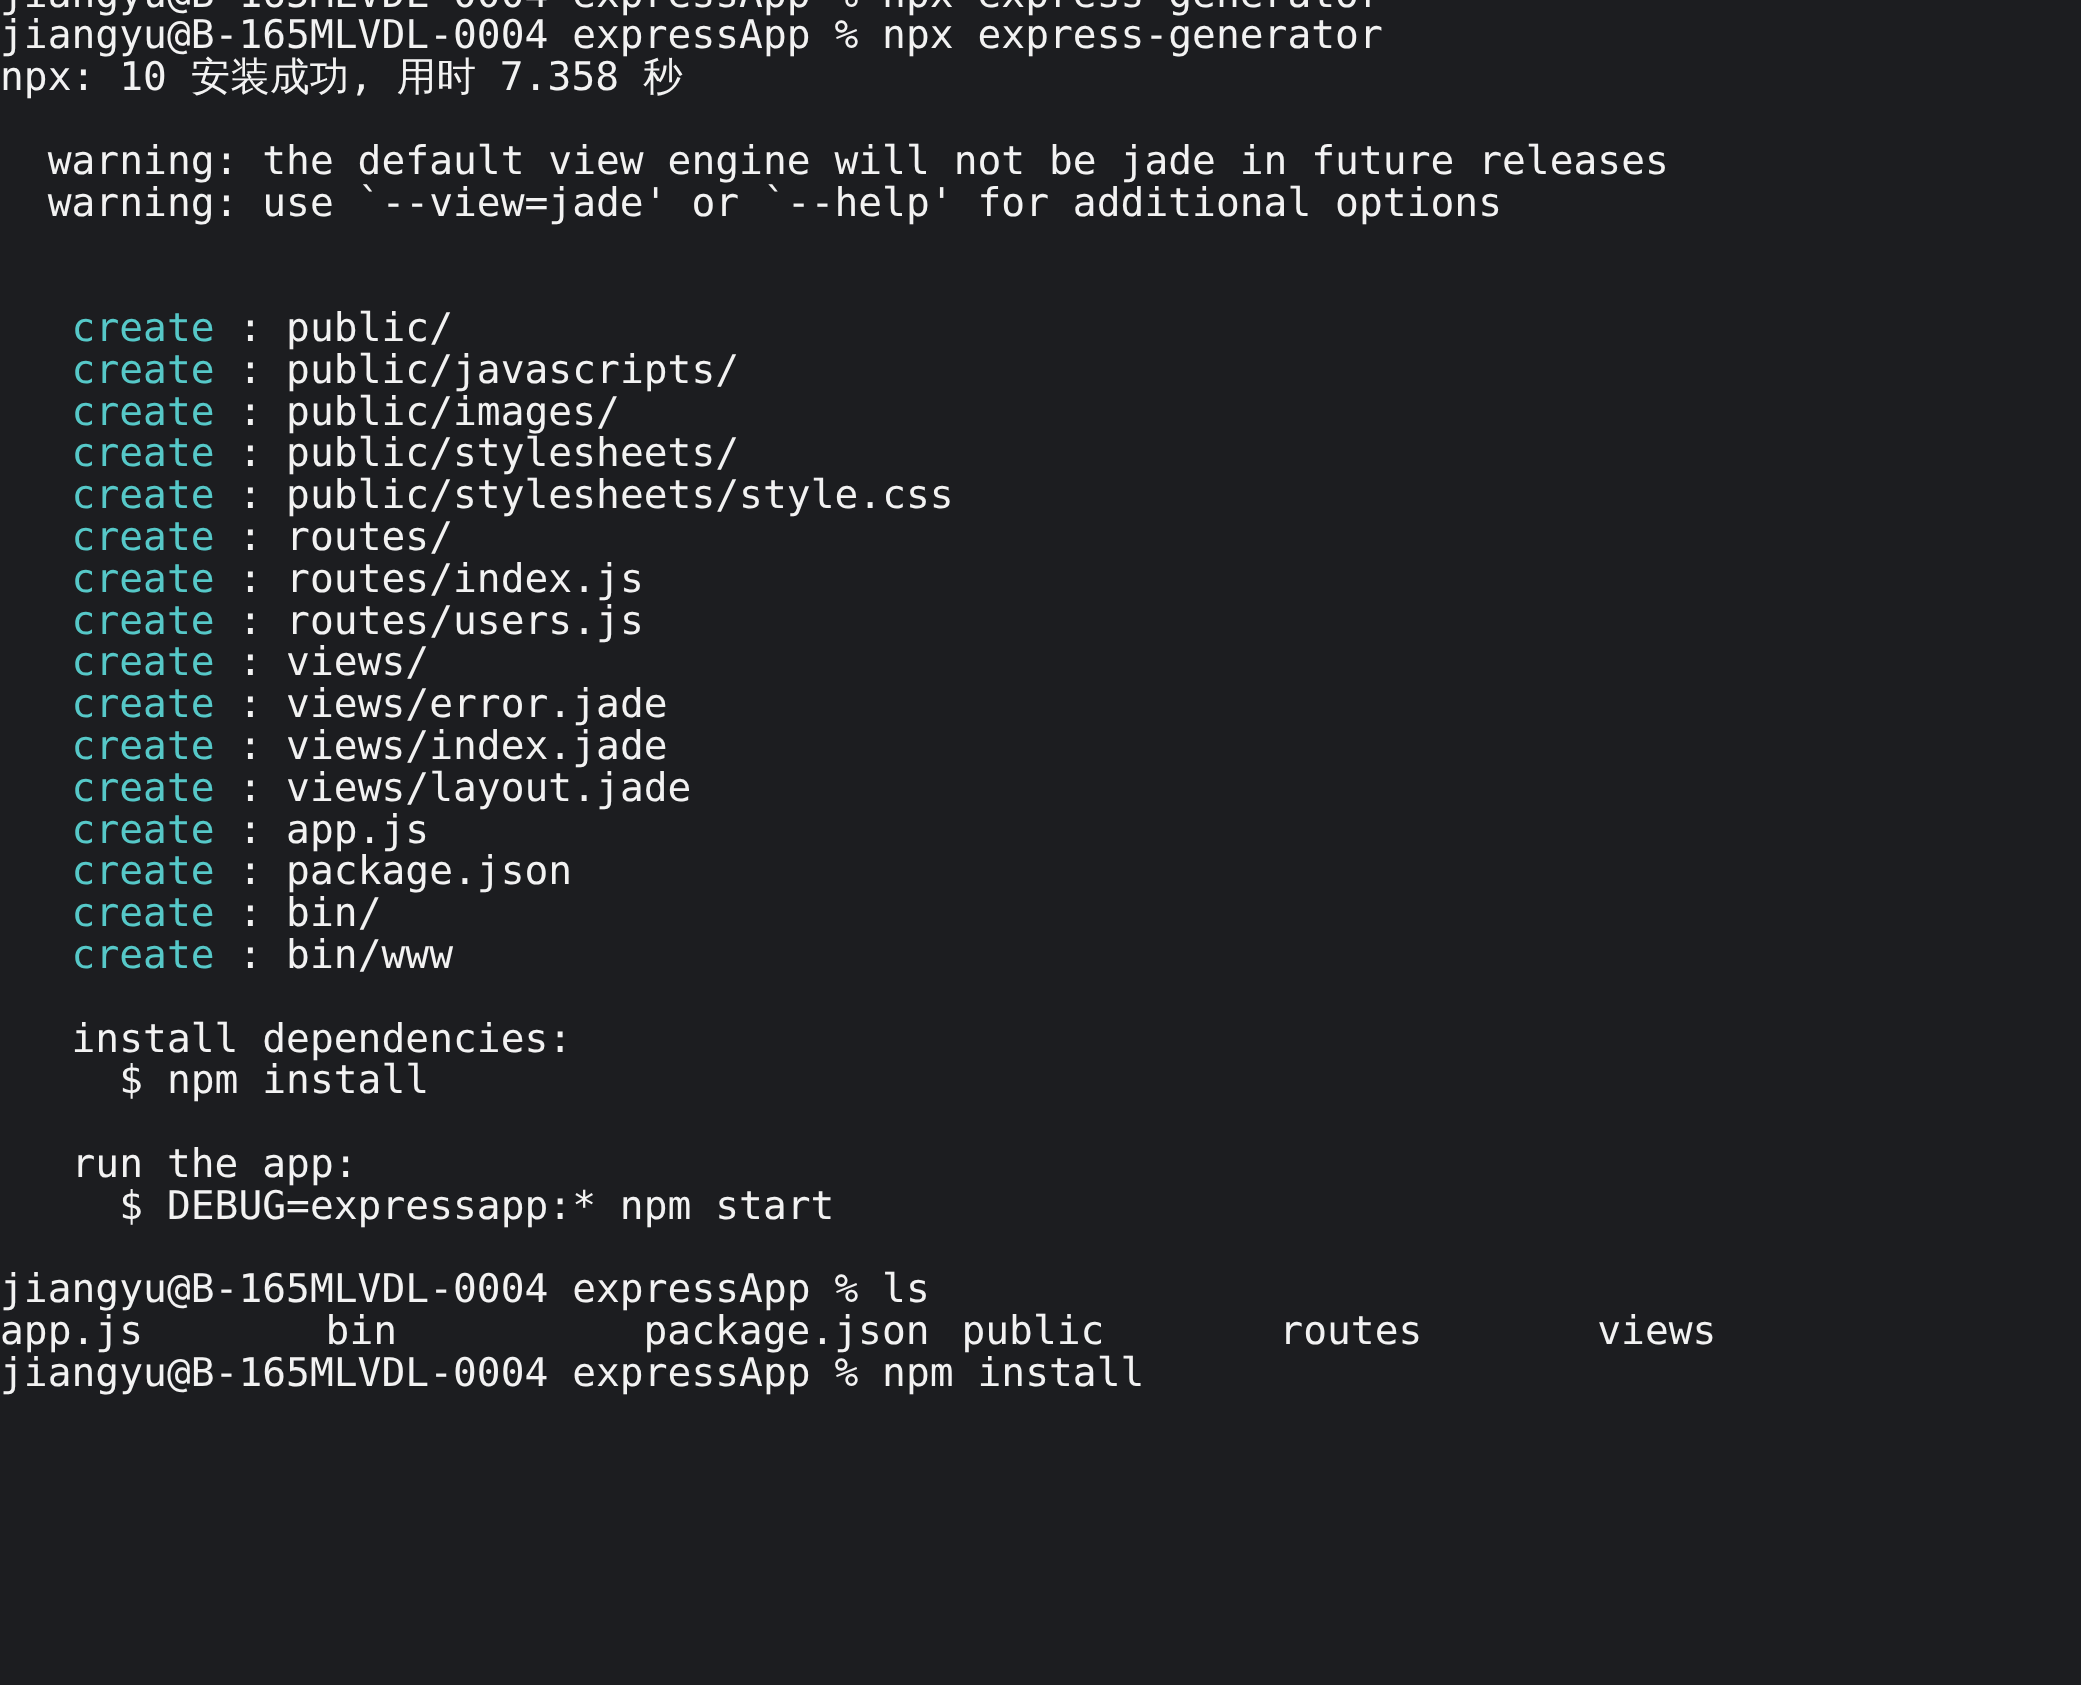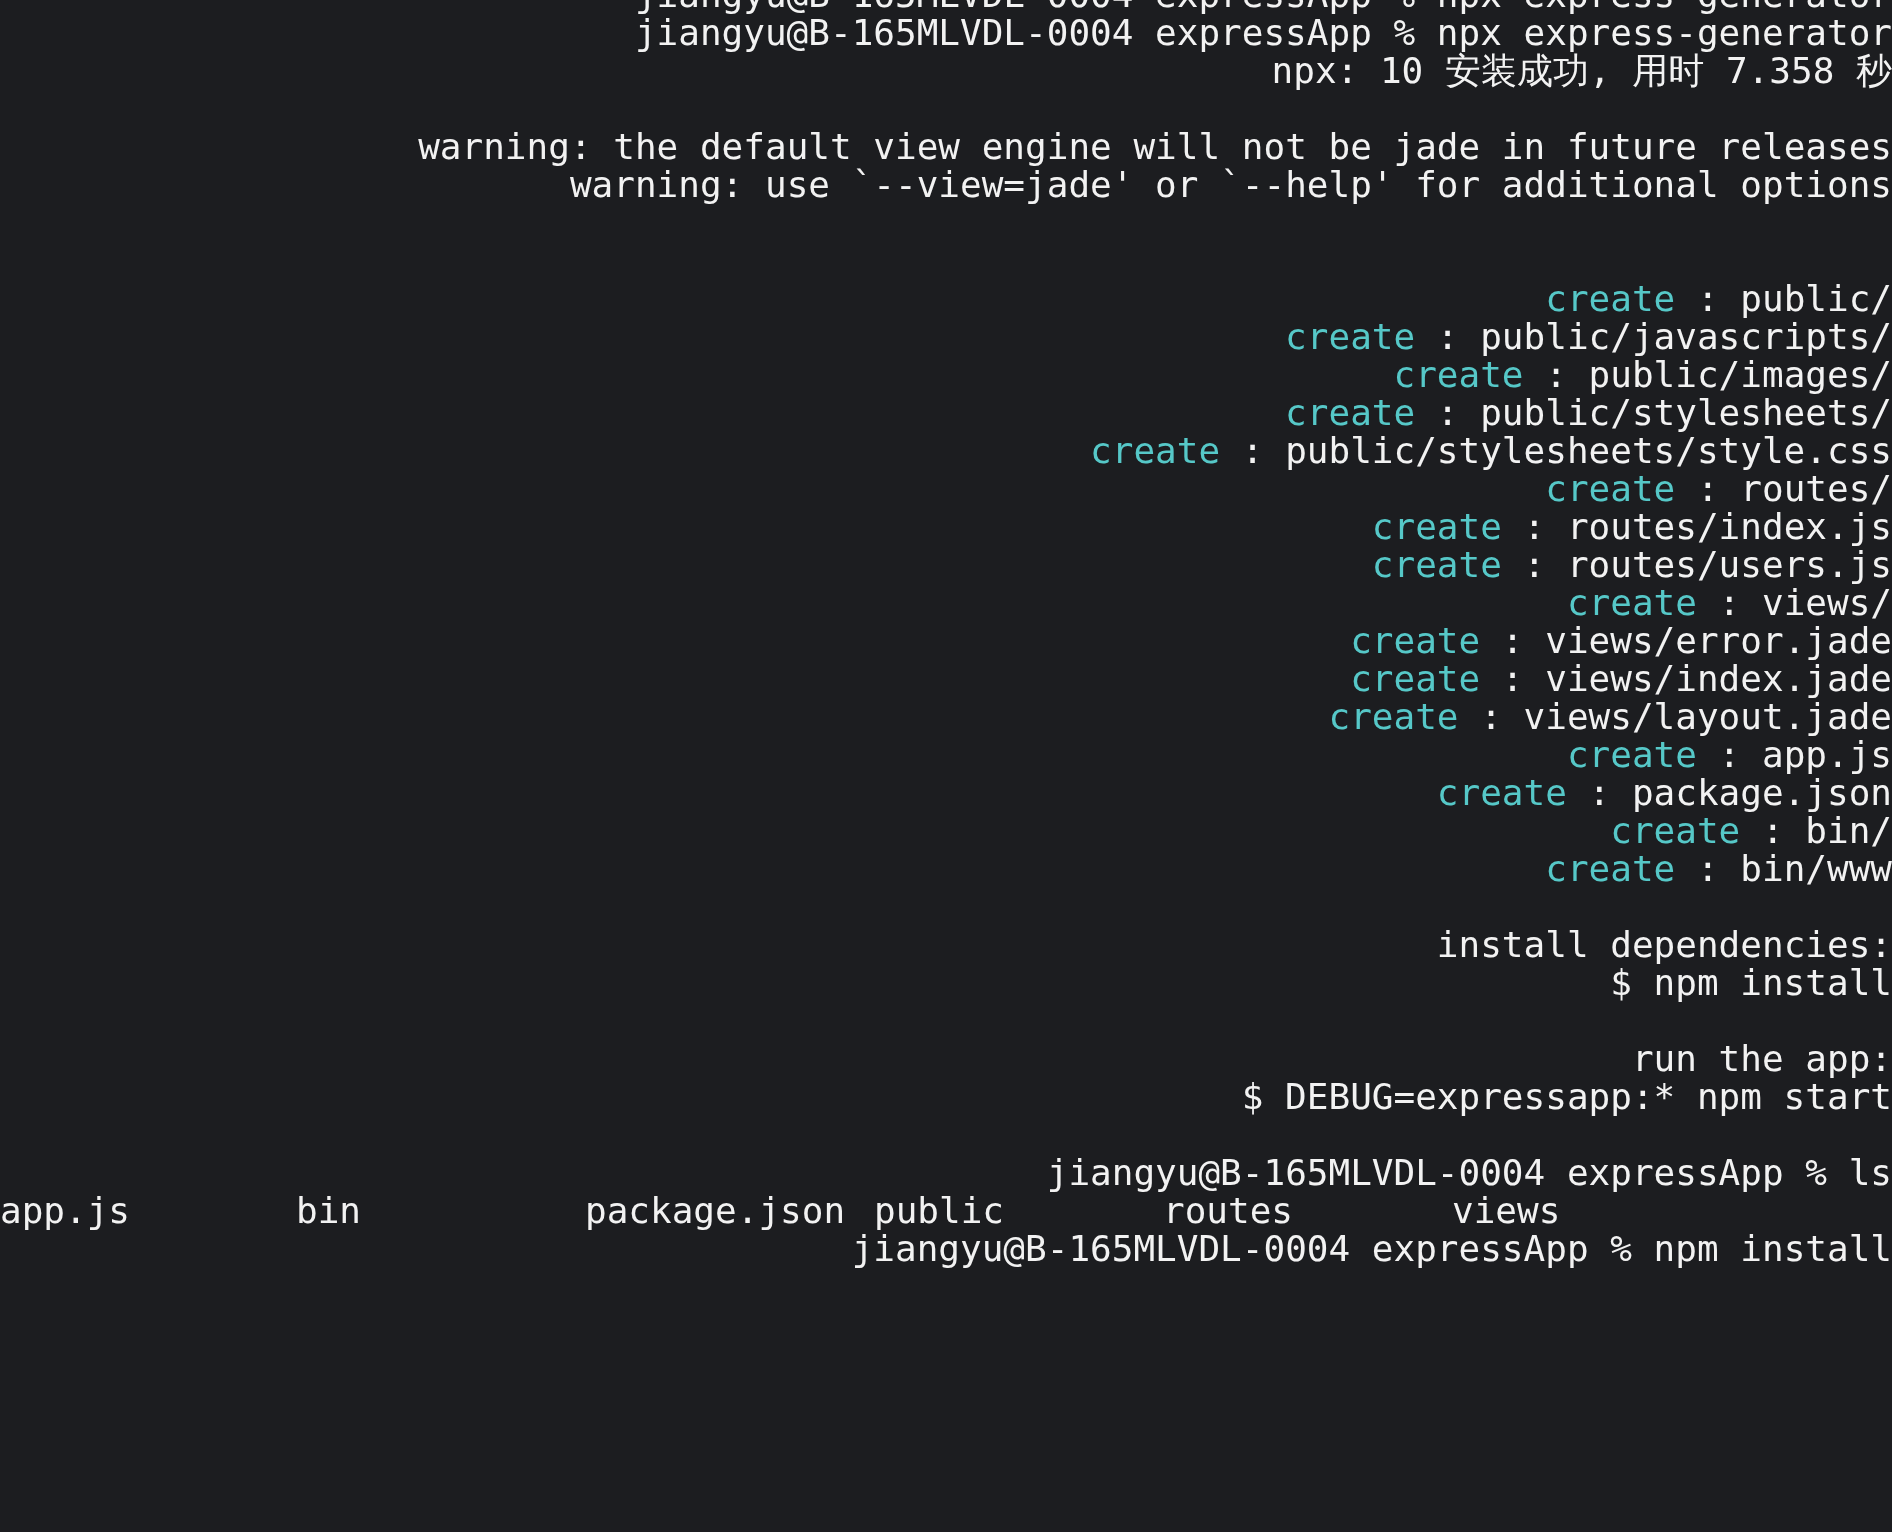--- a/index.html
+++ b/index.html
@@ -21,21 +21,20 @@
     background: #1c1d20;
     color: #f2f2f2;
     font-family: "DejaVu Sans Mono", "Liberation Mono", monospace;
     font-size: 36px;
     line-height: 38px;
     letter-spacing: 0px;
     white-space: pre;
     overflow: hidden;
     padding: 0;
     box-sizing: border-box;
-    text-align: right;
   }
   
   #buffer {
     position: absolute;
     left: 0;
     top: -24px;
     width: 1892px;
   }
   .line {
     display: block;

